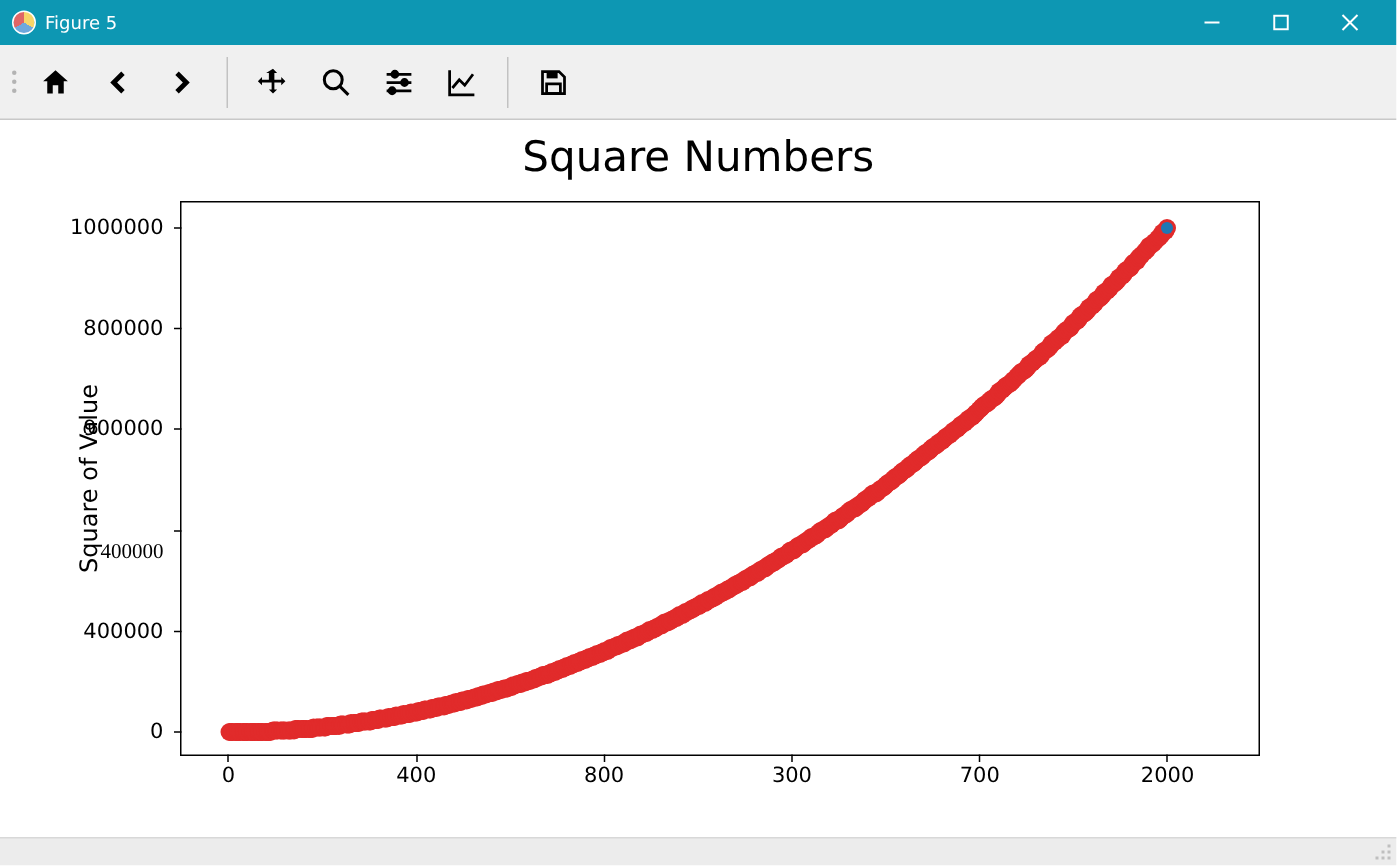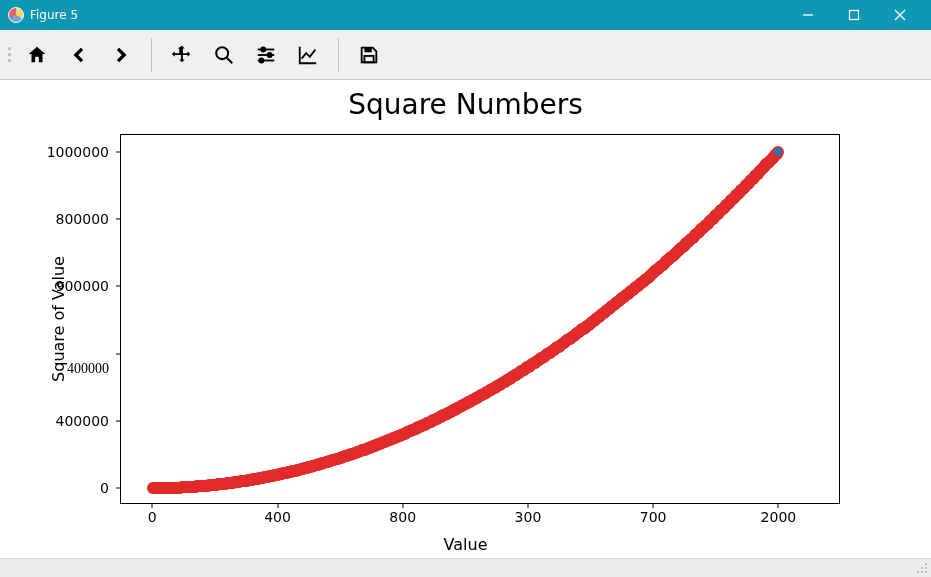--- a/index.html
+++ b/index.html
@@ -241,21 +241,20 @@
       <path d="M4 4h12l4 4v12H4z"></path>
         <rect x="7" y="4" width="8" height="5" fill="#000" stroke="none"></rect>
         <rect x="7" y="13" width="10" height="7"></rect>
     </svg>
   </div>
 </div>
 
 <div class="canvas-area">
   <div class="chart-title">Square Numbers</div>
   <div class="y-axis-label">Square of Value</div>
-  <div class="x-axis-label">Value</div>
   <div class="plot-frame" id="plot">
       <div class="tick-mark-x" style="left: 31.3043px;"></div>
       <div class="tick-x" style="left: 31.3043px;">0</div>
       <div class="tick-mark-x" style="left: 156.522px;"></div>
       <div class="tick-x" style="left: 156.522px;">400</div>
       <div class="tick-mark-x" style="left: 281.739px;"></div>
       <div class="tick-x" style="left: 281.739px;">800</div>
       <div class="tick-mark-x" style="left: 406.957px;"></div>
       <div class="tick-x" style="left: 406.957px;">300</div>
       <div class="tick-mark-x" style="left: 532.174px;"></div>

